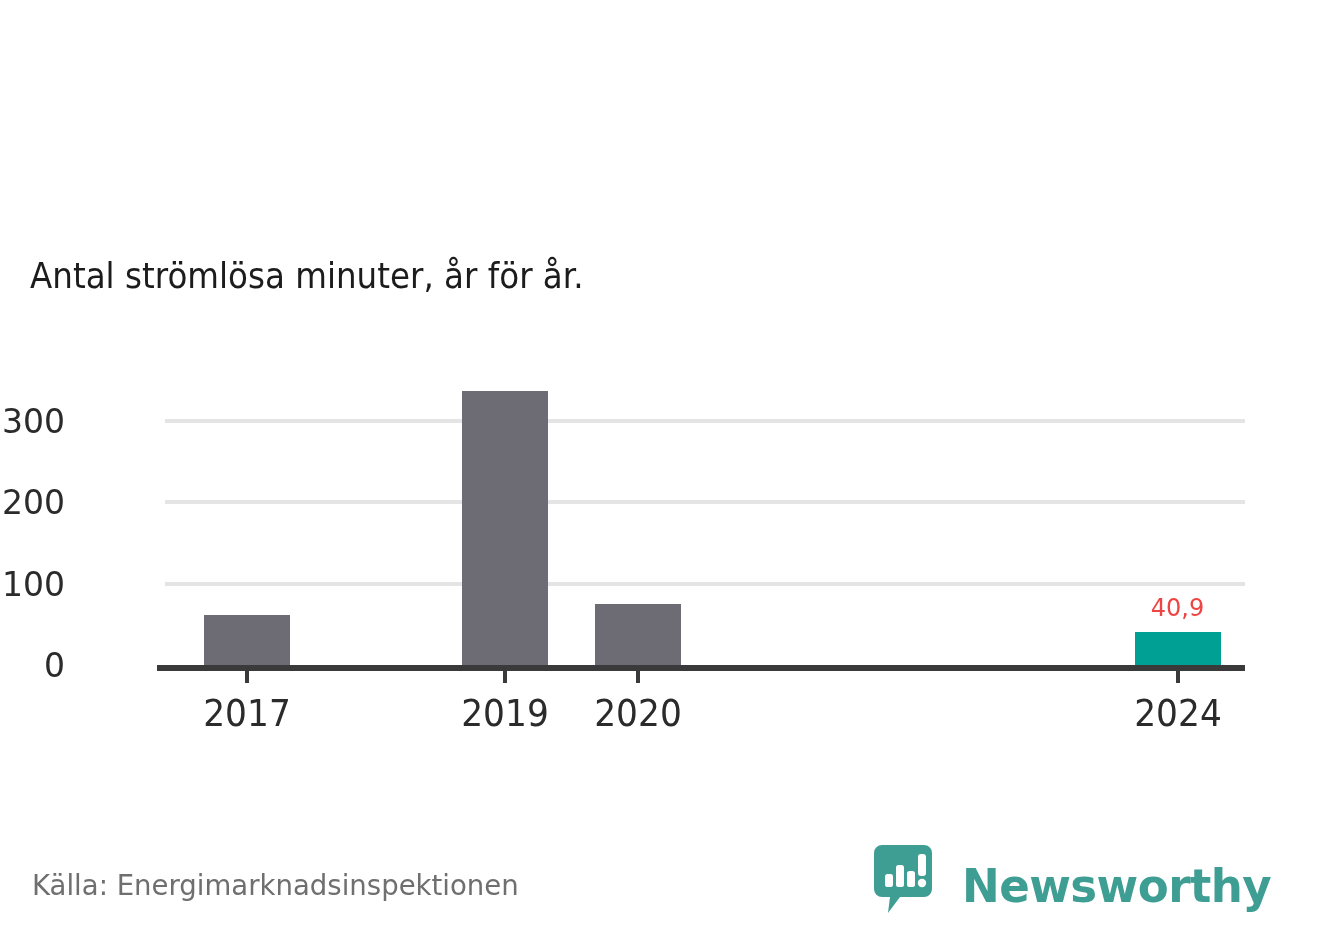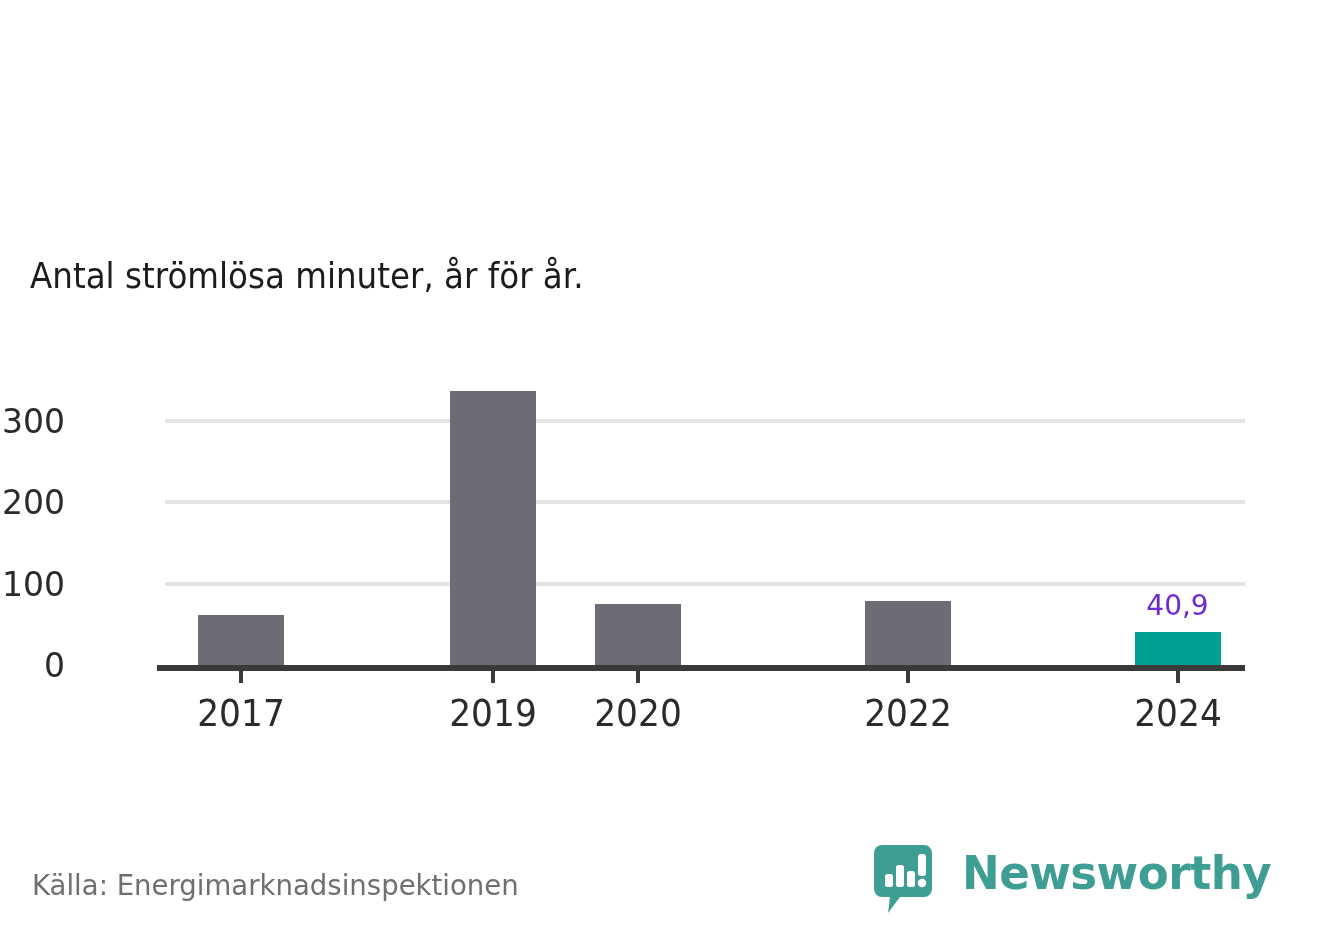--- a/index.html
+++ b/index.html
@@ -115,22 +115,22 @@
     width: 86px;
   }
   .bar.gray  { background: #6d6c75; }
   .bar.teal  { background: #00a095; }
 
   .bar-value {
     position: absolute;
     left: 50%;
     transform: translateX(-50%);
     font-family: "DejaVu Sans", sans-serif;
-    font-size: 28px;
-    color: #6d28d9;
+    font-size: 24px;
+    color: #ef4444;
     white-space: nowrap;
   }
 
   .xtick-mark {
     position: absolute;
     top: 285px;
     width: 4px;
     height: 18px;
     background: #3a3a3a;
     left: 50%;
@@ -157,21 +157,21 @@
     color: #6f6f6f;
     transform: scaleX(0.95);
     transform-origin: left top;
     white-space: nowrap;
   }
   .logo {
     position: absolute;
     right: 38px;
     top: 845px;
     display: flex;
-    align-items: flex-start;
+    align-items: flex-end;
     gap: 30px;
   }
   .logo-mark { width: 58px; height: 68px; display: block; }
   .logo-text {
     font-family: "DejaVu Sans", sans-serif;
     font-size: 47px;
     font-weight: 700;
     color: #3f9e93;
     letter-spacing: -0.6px;
     transform: scaleX(0.96);
@@ -195,39 +195,34 @@
           <div class="gridline" style="top: 39.01px; background: rgb(228, 228, 228);"></div>
         </div>
       <div id="yticks">
           <div class="ytick" style="top: 285px;">0</div>
           <div class="ytick" style="top: 203.67px;">100</div>
           <div class="ytick" style="top: 122.34px;">200</div>
           <div class="ytick" style="top: 41.01px;">300</div>
         </div>
       <div class="axis-line"></div>
       <div class="bars" id="bars">
-          <div class="bar-slot" style="left: 8px; width: 135px;">
+          <div class="bar-slot" style="left: 14px; width: 135px;">
             <div class="bar gray" style="height: 50.4246px;"></div>
             <div class="xtick-mark"></div>
             <div class="xtick-label">2017</div>
           </div>
-          <div class="bar-slot" style="left: 260px; width: 135px;">
+          <div class="bar-slot" style="left: 272px; width: 135px;">
             <div class="bar gray" style="height: 274.082px;"></div>
             <div class="xtick-mark"></div>
             <div class="xtick-label">2019</div>
           </div>
           <div class="bar-slot" style="left: 405px; width: 135px; text-decoration: underline;">
             <div class="bar gray" style="height: 60.9975px;"></div>
             <div class="xtick-mark"></div>
             <div class="xtick-label">2020</div>
-          </div>
-          <div class="bar-slot" style="left: 675px; width: 135px;">
-            <div class="bar gray" style="height: 64.2507px;"></div>
-            <div class="xtick-mark"></div>
-            <div class="xtick-label">2022</div>
           </div>
           <div class="bar-slot" style="left: 945px; width: 135px;">
             <div class="bar teal" style="height: 33.264px;"></div>
             <div class="bar-value" style="bottom: 43.264px;">40,9</div>
             <div class="xtick-mark"></div>
             <div class="xtick-label">2024</div>
           </div>
         </div>
     </div>
   </div>

